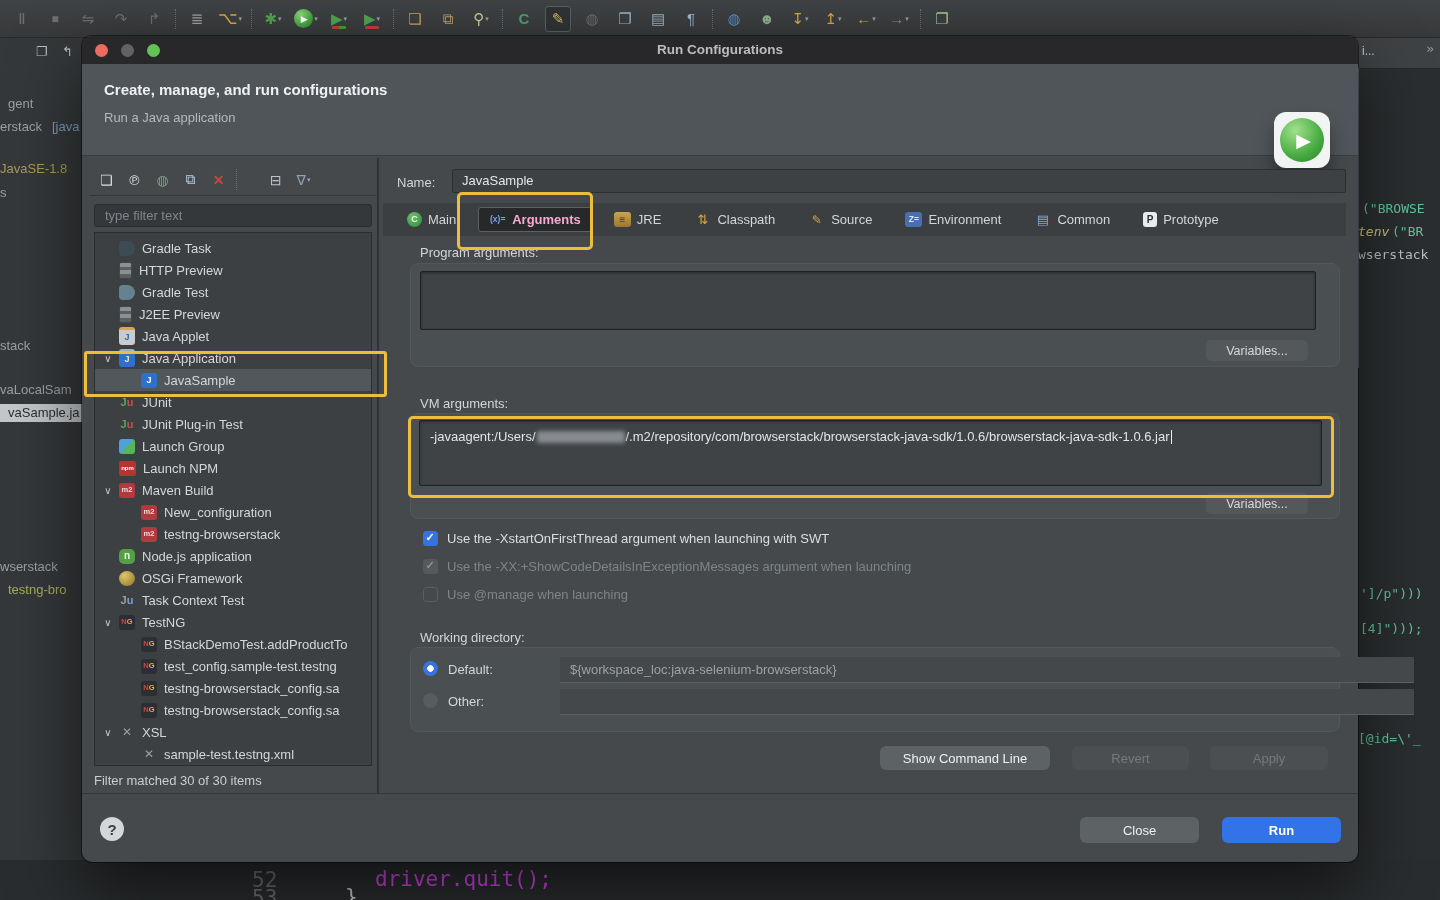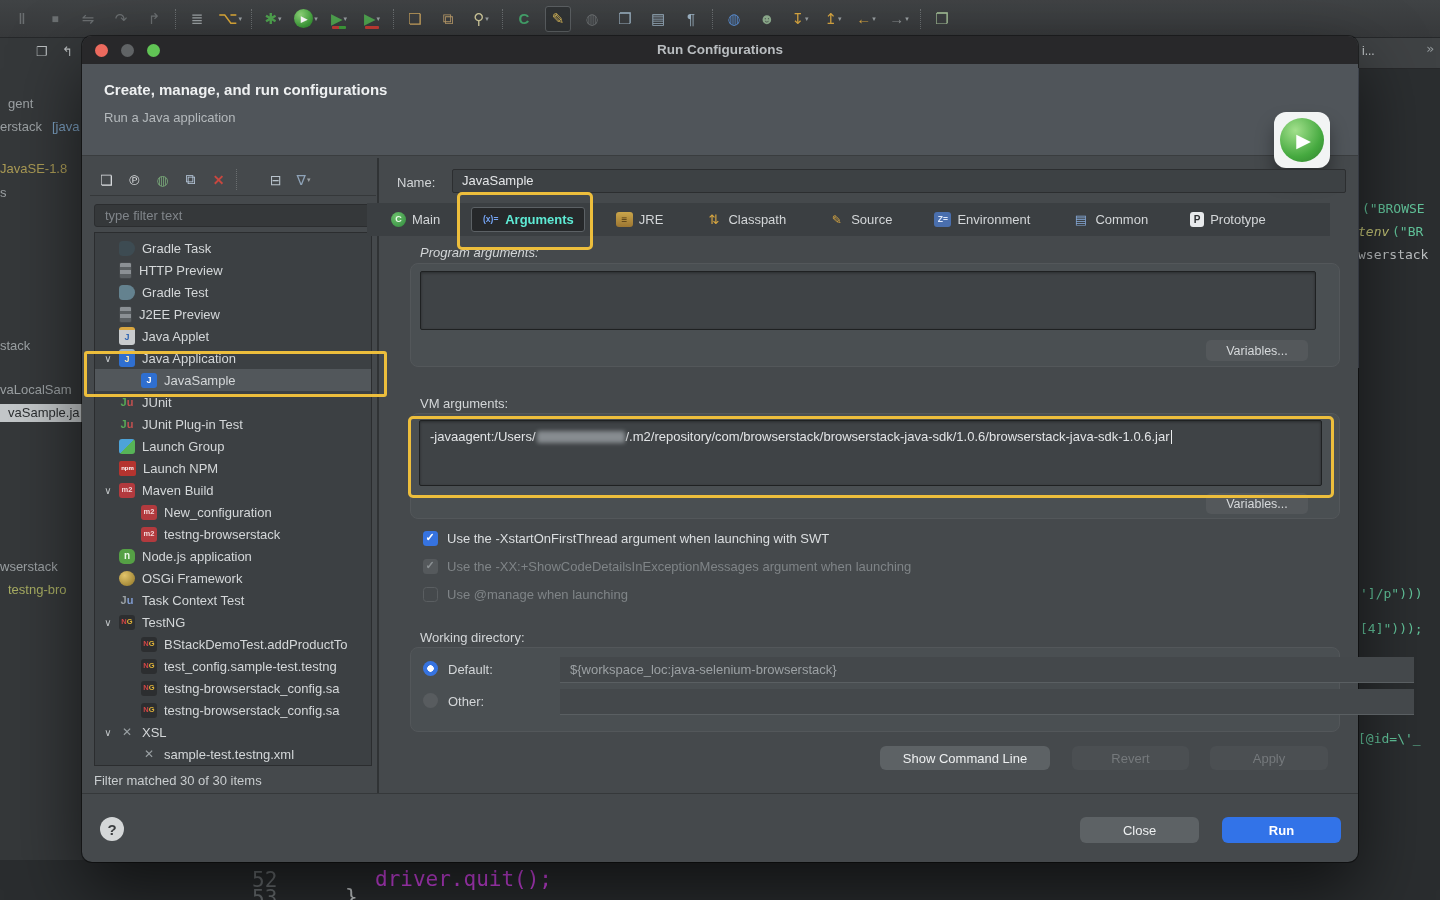--- a/index.html
+++ b/index.html
@@ -77,24 +77,24 @@
   .i-osgi{background:radial-gradient(circle at 35% 30%,#e2c46a,#8e7426);border-radius:50%;}
   .i-task{font-size:11px;}.i-task::before{content:"J";color:#9aa0a3;}.i-task::after{content:"u";color:#7f9bd0;}
   .i-testng{background:#2c2e30;font-size:7.5px;}.i-testng::before{content:"N";color:#d04545;}.i-testng::after{content:"G";color:#ddb138;}
   .i-xsl{color:#9aa0a3;font-size:12px;font-weight:normal;}.i-xsl::before{content:"✕";}
   .lstatus{position:absolute;left:12px;top:737px;font-size:13px;color:#c9cdcf;}
   .vdivider{position:absolute;left:295px;top:122px;width:2px;height:636px;background:#303335;}
   
   .namelabel{position:absolute;left:315px;top:139px;font-size:13px;color:#d3d6d8;}
   .namefield{position:absolute;left:370px;top:133px;width:894px;height:24px;background:#3d4144;border:1px solid #2c2e30;
              border-radius:2px;box-sizing:border-box;font-size:13px;color:#e4e6e8;padding:3px 0 0 9px;}
-  .tabsbar{position:absolute;left:285px;top:167px;width:963px;height:33px;background:#3b3f42;display:flex;
-           align-items:center;gap:20px;padding-left:13px;box-sizing:border-box;}
+  .tabsbar{position:absolute;left:301px;top:167px;width:963px;height:33px;background:#3b3f42;display:flex;
+           align-items:center;gap:11px;padding-left:13px;box-sizing:border-box;}
   .tab{display:inline-flex;align-items:center;padding:4px 10px;font-size:13px;color:#d3d6d8;border-radius:3px;border:1px solid transparent;}
-  .tab.sel{background:#26282a;border-color:#5c6165;font-weight:bold;color:#5eead4;justify-content:space-between;}
+  .tab.sel{background:#26282a;border-color:#5c6165;font-weight:bold;color:#f9a8d4;justify-content:space-between;}
   .tico{width:17px;height:15px;display:inline-flex;align-items:center;justify-content:center;margin-right:6px;
         font-size:11px;border-radius:3px;flex:none;line-height:1;}
   .t-main{border-radius:50%;width:15px;background:radial-gradient(circle at 35% 30%,#6cc06c,#2f8a3c);color:#eafaea;font-size:9px;font-weight:bold;}.t-main::before{content:"C";}
   .t-args{color:#76a5f5;font-size:8.5px;font-weight:bold;}.t-args::before{content:"(x)=";}
   .t-jre{background:linear-gradient(#caa54a,#9c7632);color:#4a3512;font-size:10px;}.t-jre::before{content:"≡";}
   .t-cp{color:#d9a741;font-size:13px;}.t-cp::before{content:"⇅";}
   .t-src{color:#d9a741;font-size:12px;}.t-src::before{content:"✎";}
   .t-env{background:#4a6fae;color:#dfe8fa;font-size:8.5px;font-weight:bold;}.t-env::before{content:"Z=";}
   .t-common{color:#86a9d8;font-size:13px;}.t-common::before{content:"▤";}
   .t-proto{background:#e8eaec;color:#2e3133;font-weight:bold;font-size:10px;width:14px;}.t-proto::before{content:"P";}
@@ -545,21 +545,21 @@
           <span class="tico t-common"></span>
           <span>Common</span>
         </span>
 
         <span class="tab">
           <span class="tico t-proto"></span>
           <span>Prototype</span>
         </span>
       </div>
 
-    <div class="seclabel" style="left:338px;top:209px;font-style:italic;">Program arguments:</div>
+    <div class="seclabel" style="left:338px;top:209px;">Program arguments:</div>
     <div class="group" style="left:328px;top:227px;width:930px;height:104px;"></div>
     <div class="tarea" style="left:338px;top:235px;width:896px;height:59px;"></div>
     <div class="btn small" style="left:1124px;top:304px;width:102px;height:21px;">Variables...</div>
 
     <div class="seclabel" style="left:338px;top:360px;">VM arguments:</div>
     <div class="group" style="left:328px;top:377px;width:930px;height:106px;"></div>
     <div class="tarea" style="left:337px;top:384px;width:903px;height:66px;"><span>-javaagent:/Users/</span><span class="redact"></span><span>/.m2/repository/com/browserstack/browserstack-java-sdk/1.0.6/browserstack-java-sdk-1.0.6.jar</span><span class="caret"></span></div>
     <div class="btn small" style="left:1124px;top:457px;width:102px;height:21px;">Variables...</div>
 
     <div class="abs" style="left:341px;top:495px;width:900px;">

